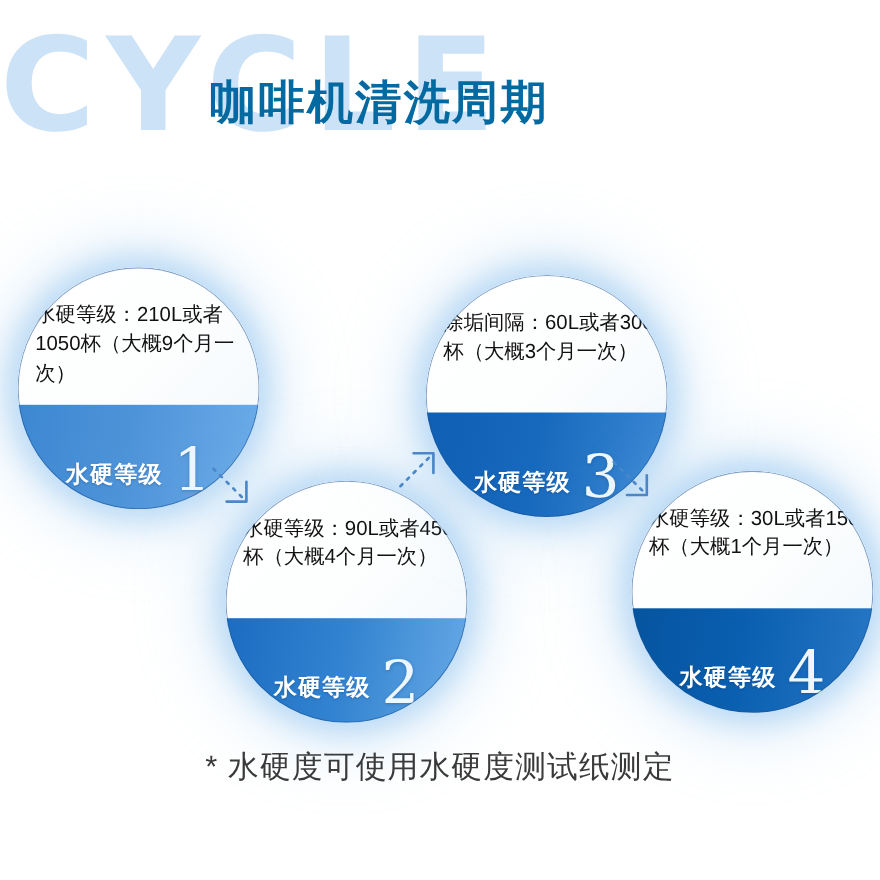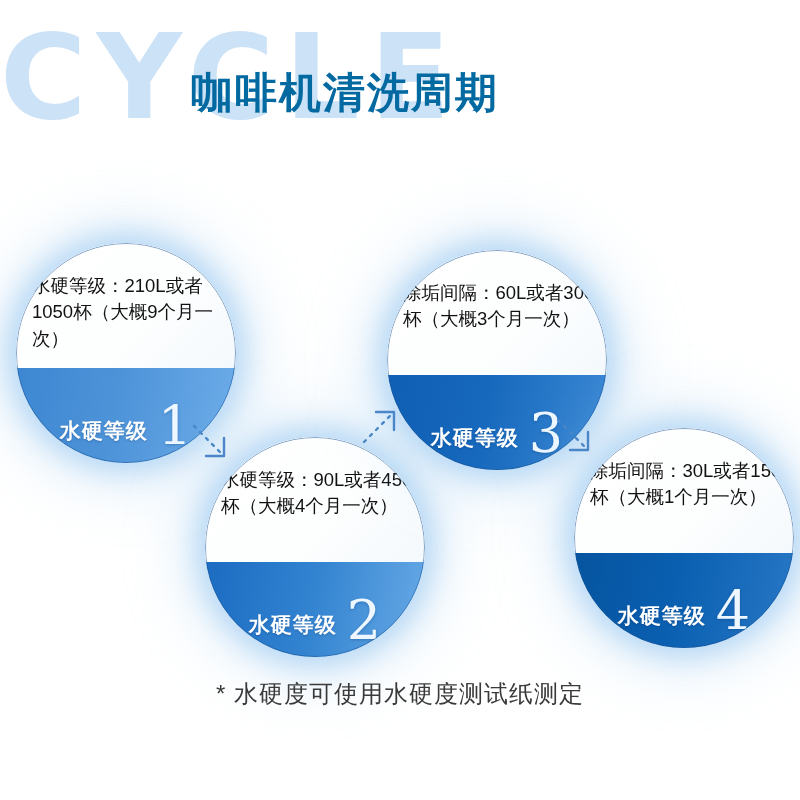--- a/index.html
+++ b/index.html
@@ -153,21 +153,21 @@
   #connector-2-3 { left: 362px; top: 404px; }
   #connector-3-4 { left: 556px; top: 414px; }
 
   
   .footnote {
     position: absolute;
     left: 0;
     top: 678px;
     width: 800px;
     text-align: center;
-    font-size: 24px;
+    font-size: 28px;
     color: #3a3a3a;
     font-weight: 500;
     letter-spacing: 1px;
     white-space: nowrap;
   }
 </style>
 </head>
 <body>
 
 <div id="stage">
@@ -202,21 +202,21 @@
     <div class="bubble-text">除垢间隔：60L或者300杯（大概3个月一次）</div>
     <div class="bubble-label-row">
       <span class="bubble-label">水硬等级</span>
       <span class="bubble-num">3</span>
     </div>
   </div>
 
   <div class="bubble" id="bubble-4">
     <div class="bubble-top"></div>
     <div class="bubble-bottom"></div>
-    <div class="bubble-text">除垢间隔：30L或者150杯（大概1个月一次）</div>
+    <div class="bubble-text">水硬等级：30L或者150杯（大概1个月一次）</div>
     <div class="bubble-label-row">
       <span class="bubble-label">水硬等级</span>
       <span class="bubble-num">4</span>
     </div>
   </div>
 
   <svg class="connector" id="connector-1-2" viewBox="0 0 46 46">
     <path d="M2 6 L30 34" stroke="#4a86c8" stroke-width="2.4" stroke-linecap="round" stroke-dasharray="2.5 6" fill="none"></path>
     <path d="M32 18 L32 36 L14 36" stroke="#4a86c8" stroke-width="2.4" stroke-linecap="round" stroke-linejoin="round" fill="none"></path>
   </svg>

